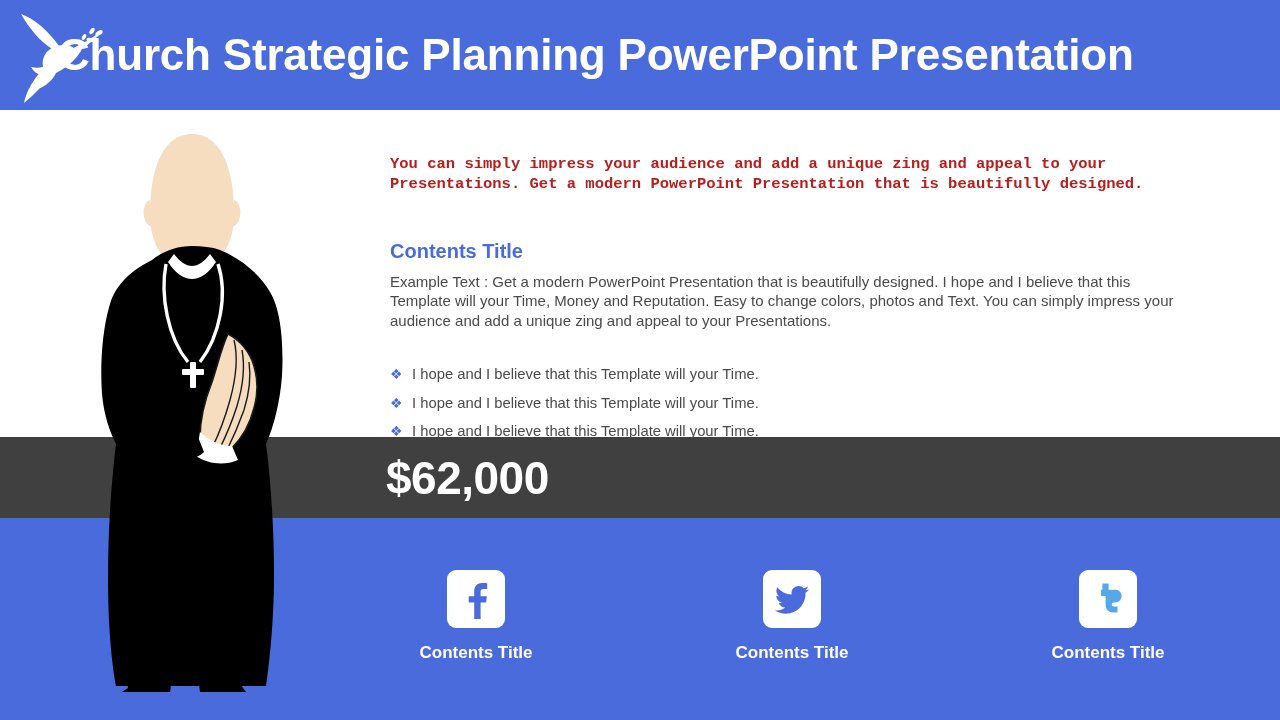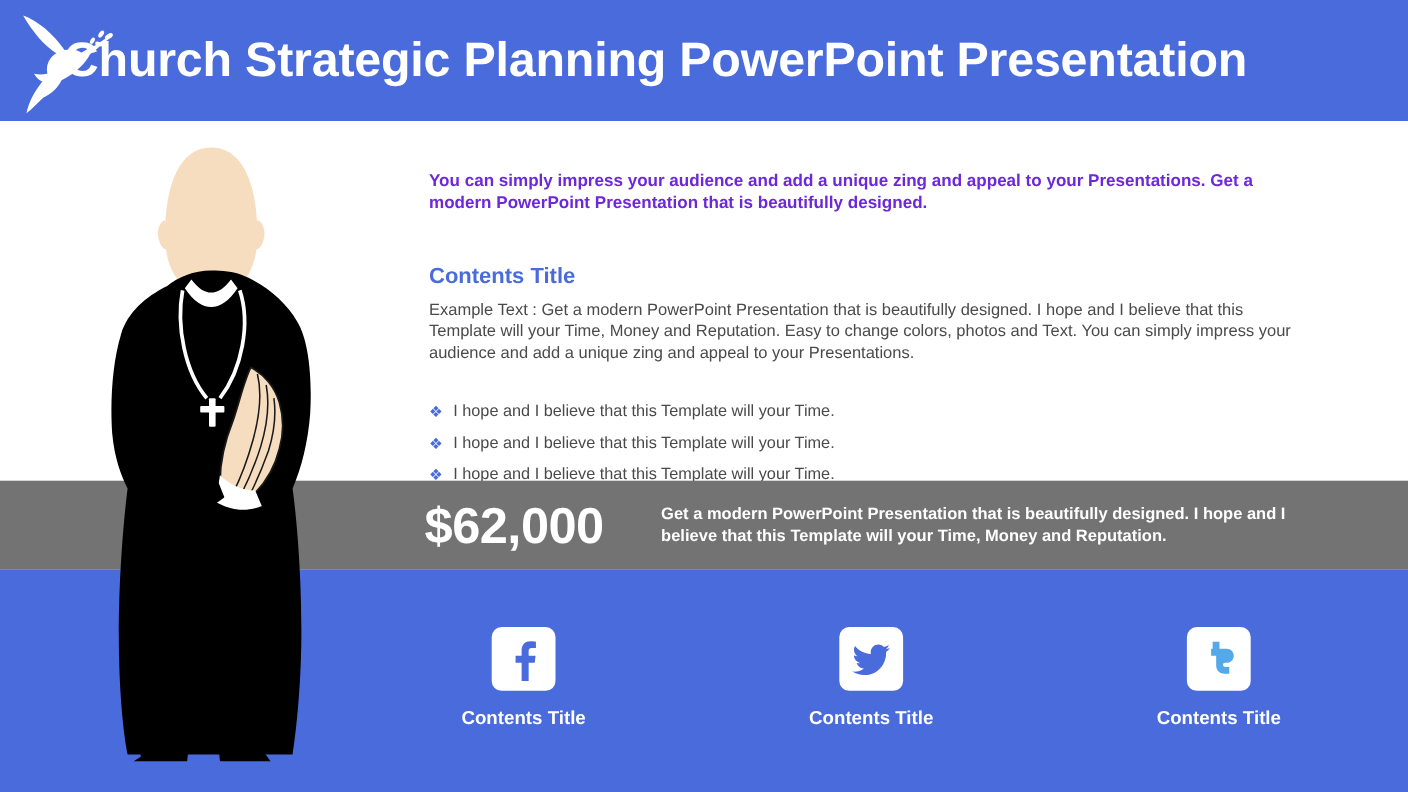--- a/index.html
+++ b/index.html
@@ -62,26 +62,27 @@
   }
 
   
   #content {
     position: absolute;
     left: 390px;
     top: 155px;
     width: 800px;
   }
   #intro-text {
-    color: #6d28d9;
+    color: #b91c1c;
     font-size: 15.5px;
     font-weight: bold;
     line-height: 19.5px;
     margin: 0;
     width: 790px;
+    font-family: Liberation Mono, monospace;
   }
   #contents-title {
     color: #4a6bdc;
     font-size: 20px;
     font-weight: bold;
     margin: 0;
     padding-top: 46px;
   }
   #body-text {
     color: #4a4a4a;
@@ -112,21 +113,21 @@
     line-height: 28.5px;
   }
 
   
   #price-band {
     position: absolute;
     left: 0;
     top: 437px;
     width: 1280px;
     height: 81px;
-    background: #737373;
+    background: #404040;
   }
   #price-value {
     position: absolute;
     left: 386px;
     top: 14px;
     color: #ffffff;
     font-size: 46px;
     font-weight: bold;
     line-height: 54px;
     letter-spacing: -0.5px;
@@ -308,21 +309,20 @@
       </li>
       <li>
         <span class="bullet-glyph">❖</span>
         <span>I hope and I believe that this Template will your Time.</span>
       </li>
     </ul>
   </div>
 
   <div id="price-band">
     <div id="price-value">$62,000</div>
-    <div id="price-desc">Get a modern PowerPoint  Presentation that is beautifully designed. I hope and I believe that this Template will your Time, Money and Reputation.</div>
   </div>
 
   <div id="footer">
 
     <div class="social-item" id="social-facebook">
       <div class="social-badge">
         <svg viewBox="0 0 40 40" width="40" height="40" aria-hidden="true">
           <path d="M24.6 40V23.6h5.5l0.8-6.4h-6.3v-4.1c0-1.85 0.5-3.1 3.2-3.1h3.4V4.3
                    C30.6 4.2 28.6 4 26.3 4c-4.8 0-8.1 2.9-8.1 8.3v4.9h-5.5v6.4h5.5V40z" fill="#4a6bdc"></path>
         </svg>

